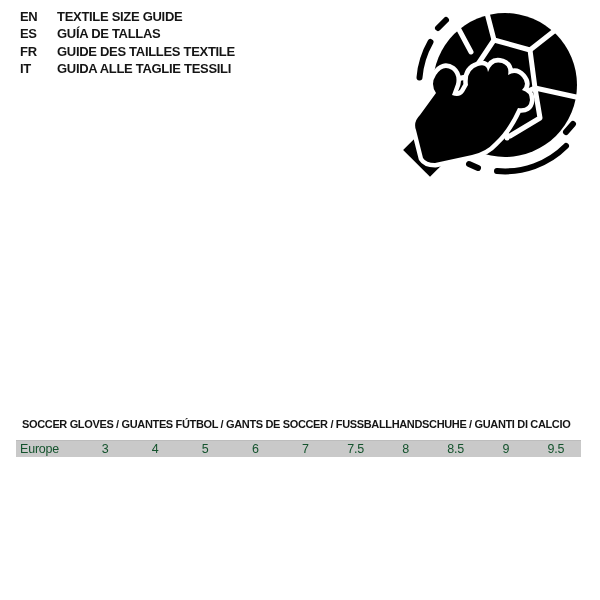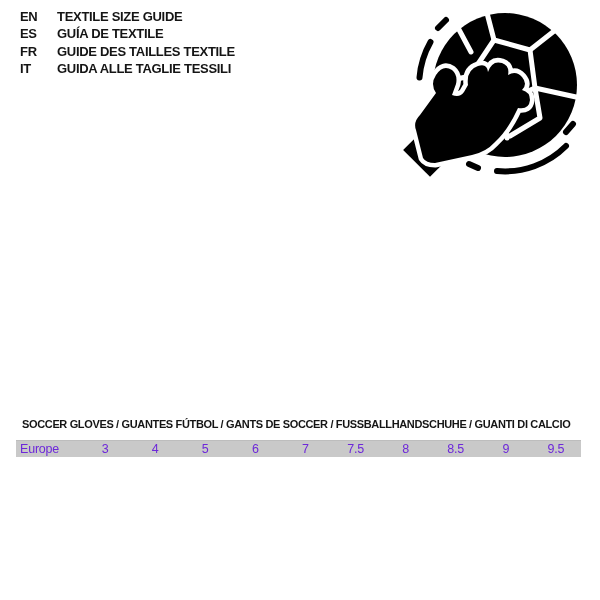--- a/index.html
+++ b/index.html
@@ -21,38 +21,38 @@
   .icon-box svg{display:block;width:190px;height:190px;}
   
   .table-title{
     position:absolute;left:22px;top:418px;
     font-weight:bold;font-size:11px;letter-spacing:-0.35px;
     color:#151515;white-space:nowrap;
   }
   .size-table{
     position:absolute;left:16px;top:440px;width:565px;
     border-collapse:collapse;table-layout:fixed;
-    font-size:12.5px;letter-spacing:-0.2px;color:#6d28d9;
+    font-size:12.5px;letter-spacing:-0.2px;color:#14532d;
   }
   .size-table td{padding:0;height:16px;line-height:16px;text-align:center;overflow:hidden;}
   .size-table td.row-label{text-align:left;padding-left:4px;width:60px;}
   .size-table tr.row-europe td{background:#c9c9c9;border-top:1px solid #bdbdbd;}
   .size-table tr.row-cm td{background:#ffffff;}
 </style>
 </head>
 <body>
 
 <div class="lang-list">
   <div class="lang-row">
     <span class="lang-code">EN</span>
     <span class="lang-label">TEXTILE SIZE GUIDE</span>
   </div>
   <div class="lang-row">
     <span class="lang-code">ES</span>
-    <span class="lang-label">GUÍA DE TEXTILE</span>
+    <span class="lang-label">GUÍA DE TALLAS</span>
   </div>
   <div class="lang-row">
     <span class="lang-code">FR</span>
     <span class="lang-label">GUIDE DES TAILLES TEXTILE</span>
   </div>
   <div class="lang-row">
     <span class="lang-code">IT</span>
     <span class="lang-label">GUIDA ALLE TAGLIE TESSILI</span>
   </div>
 </div>

